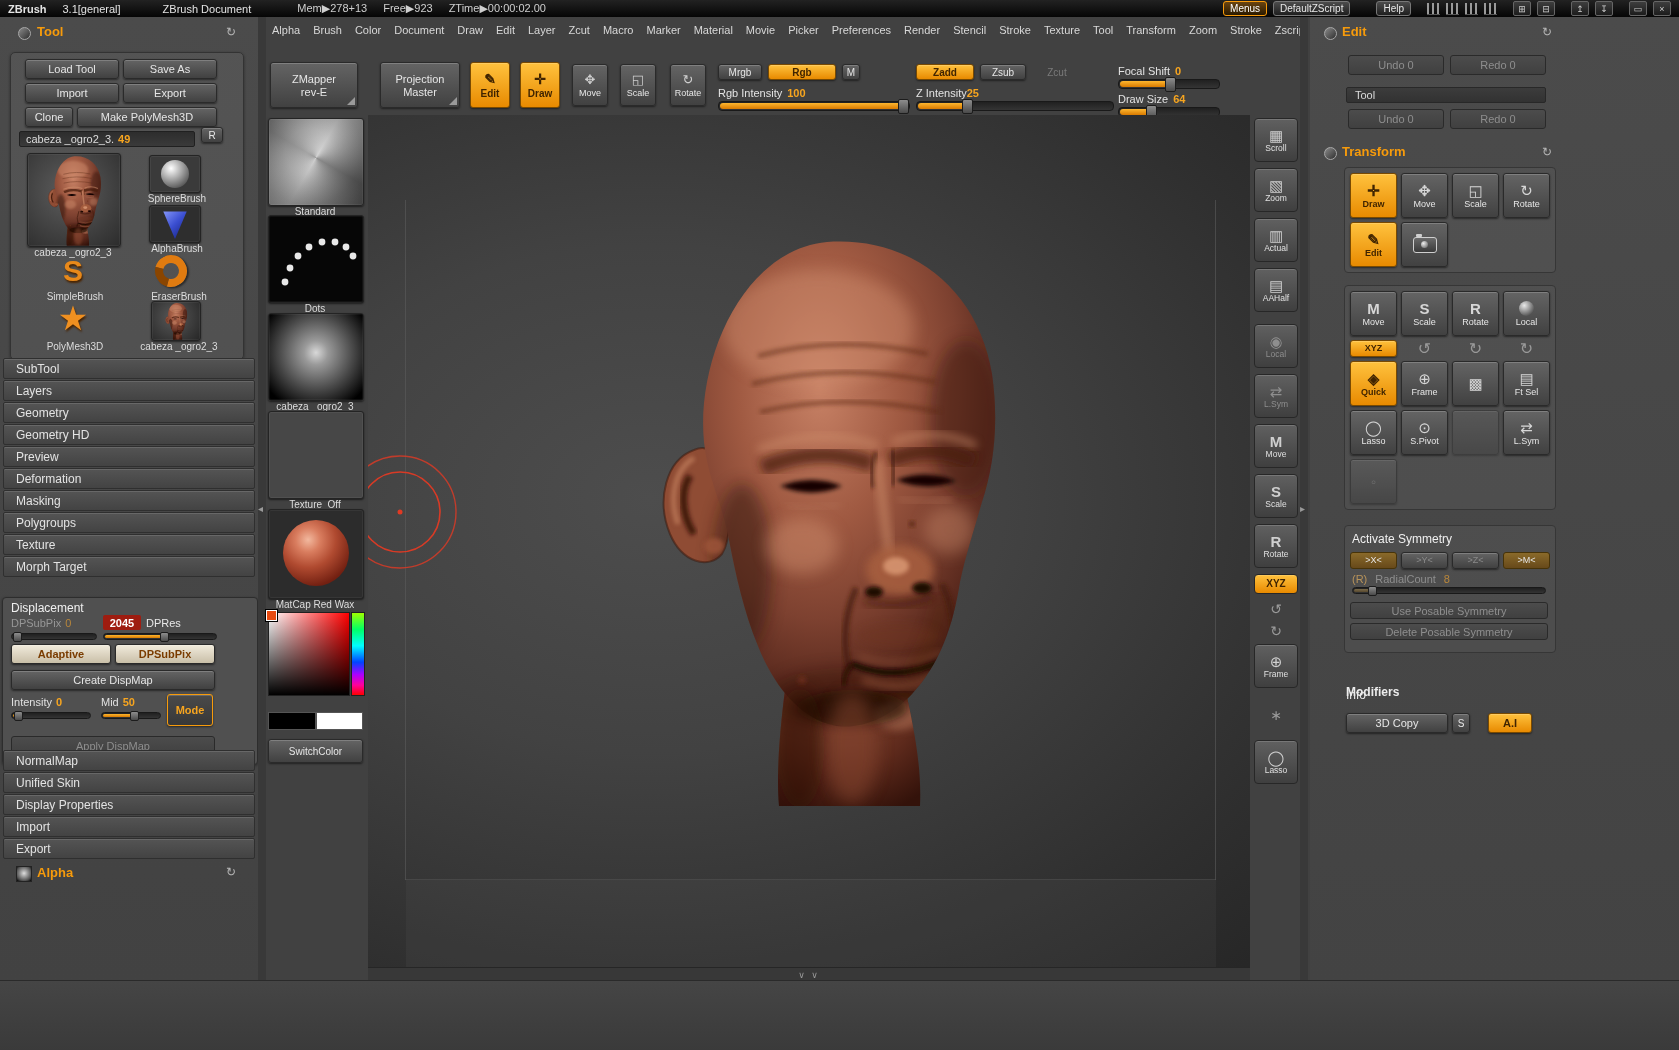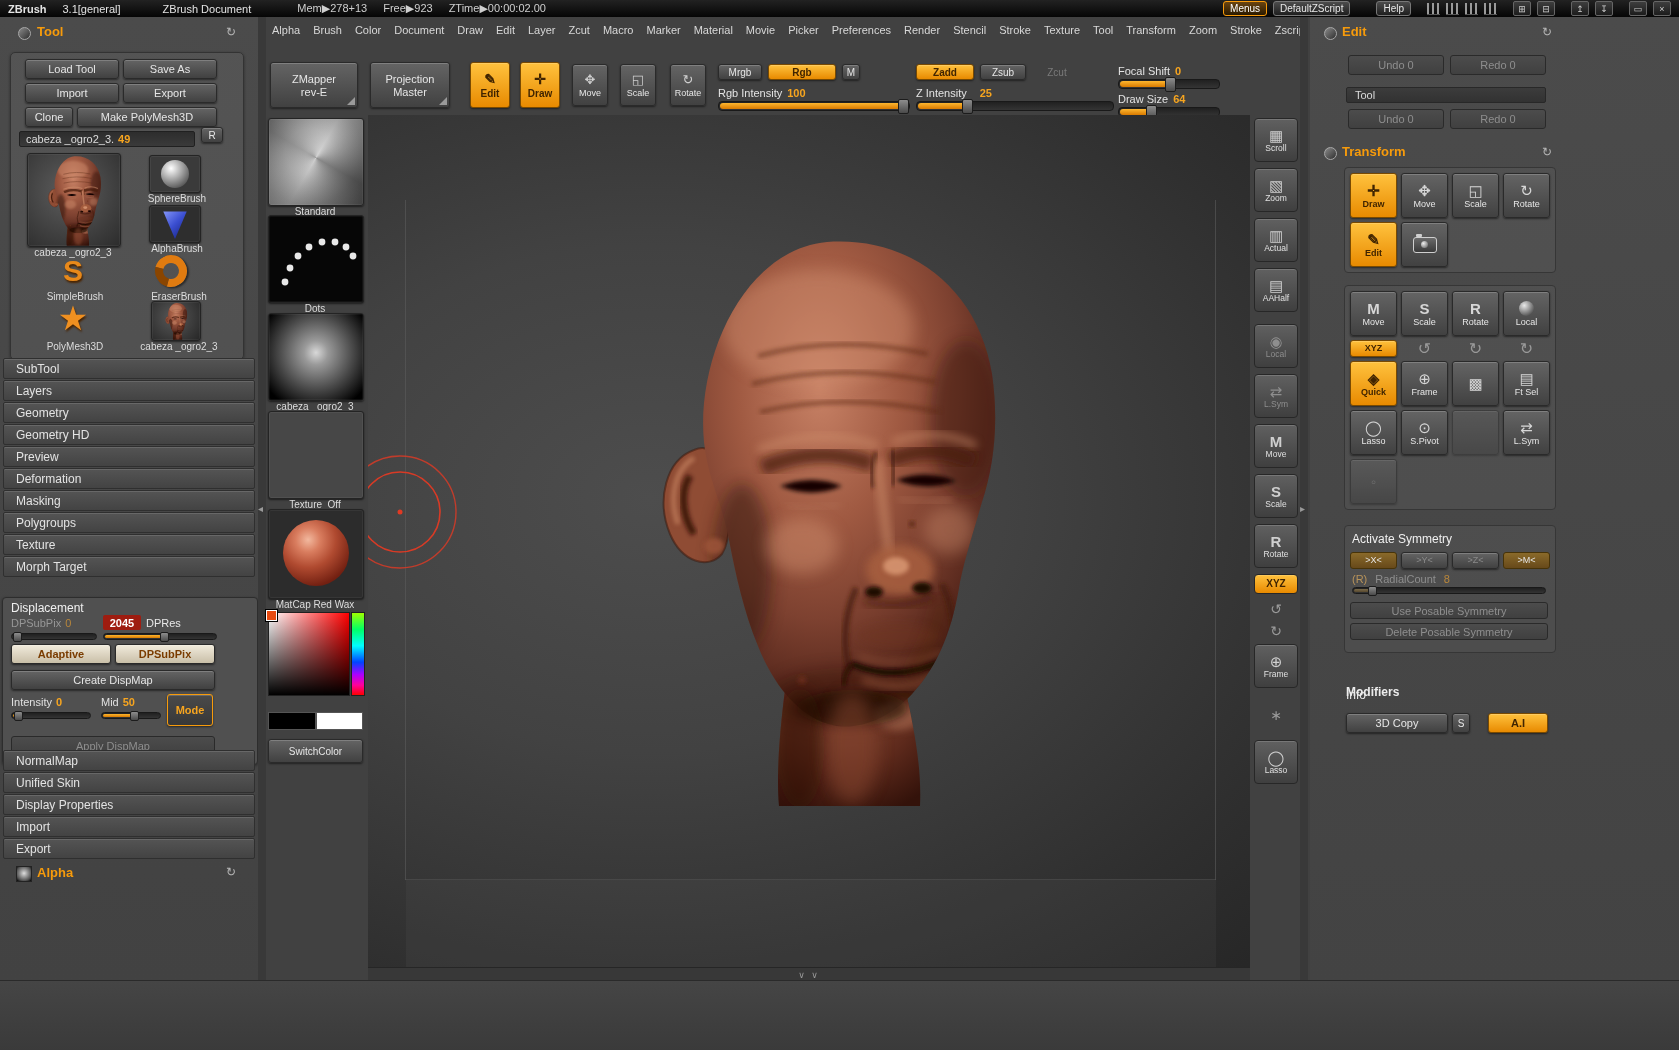--- a/index.html
+++ b/index.html
@@ -322,21 +322,21 @@
   </div>
   <div class="v-divider" style="left:1300px">
     <span class="divider-handle" style="left:0;top:486px">▸</span>
   </div>
 
   <div class="abs" style="left:268px;top:43px;width:1032px;height:72px">
     <div class="btn col fold" style="left:2px;top:19px;width:88px;height:46px">
       <span>ZMapper</span>
       <span>rev-E</span>
     </div>
-    <div class="btn col fold" style="left:102px;top:19px;width:80px;height:46px">
+    <div class="btn col fold" style="left:112px;top:19px;width:80px;height:46px">
       <span>Projection</span>
       <span>Master</span>
     </div>
     <div class="btn col orange" style="left:202px;top:19px;width:40px;height:46px">
       <span style="font-size:14px">✎</span>
       <span style="font-size:10px">Edit</span>
     </div>
     <div class="btn col orange" style="left:252px;top:19px;width:40px;height:46px">
       <span style="font-size:14px">✛</span>
       <span style="font-size:10px">Draw</span>
@@ -362,21 +362,21 @@
       <span class="ov">100</span>
     </div>
     <div class="slider" style="left:450px;top:58px;width:190px">
         <div class="fill" style="width:98%"></div>
         <div class="knob" style="right:0"></div>
       </div>
 
     <div class="btn orange" style="left:648px;top:21px;width:58px;height:16px;font-size:10px">Zadd</div>
     <div class="btn" style="left:712px;top:21px;width:46px;height:16px;font-size:10px">Zsub</div>
     <div class="btn ghost" style="left:766px;top:21px;width:46px;height:16px;font-size:10px">Zcut</div>
-    <div style="position:absolute;left:648px;top:44px;font-size:11px;color:#e3e3e3;display:flex;gap:13px">
+    <div style="position:absolute;left:648px;top:44px;font-size:11px;color:#e3e3e3;display:flex;gap:0">
       <span>Z Intensity</span>
       <span class="ov">25</span>
     </div>
     <div class="slider" style="left:648px;top:58px;width:196px">
         <div class="fill" style="width:25%"></div>
         <div class="knob" style="left:23%"></div>
       </div>
 
     <div style="position:absolute;left:850px;top:22px;font-size:11px;color:#e3e3e3;display:flex;gap:5px">
       <span>Focal Shift</span>
@@ -736,16 +736,16 @@
         </div>
       <div class="btn dim" style="position:relative;left:0;top:0;width:198px;height:17px;margin-bottom:4px">Use Posable Symmetry</div>
       <div class="btn dim" style="position:relative;left:0;top:0;width:198px;height:17px">Delete Posable Symmetry</div>
     </div>
 
     <span class="sec-label" style="left:36px;top:668px;font-weight:bold">Modifiers</span>
     <span class="sec-label" style="left:36px;top:671px;font-weight:normal">Info</span>
 
     <div class="btn" style="left:36px;top:696px;width:102px;height:20px">3D Copy</div>
     <div class="btn" style="left:142px;top:696px;width:18px;height:20px;font-size:10px">S</div>
-    <div class="btn orange" style="left:178px;top:696px;width:60px;height:20px">A.I</div>
+    <div class="btn orange" style="left:178px;top:696px;width:44px;height:20px">A.I</div>
   </div>
 
 </div>
 
 </body></html>

